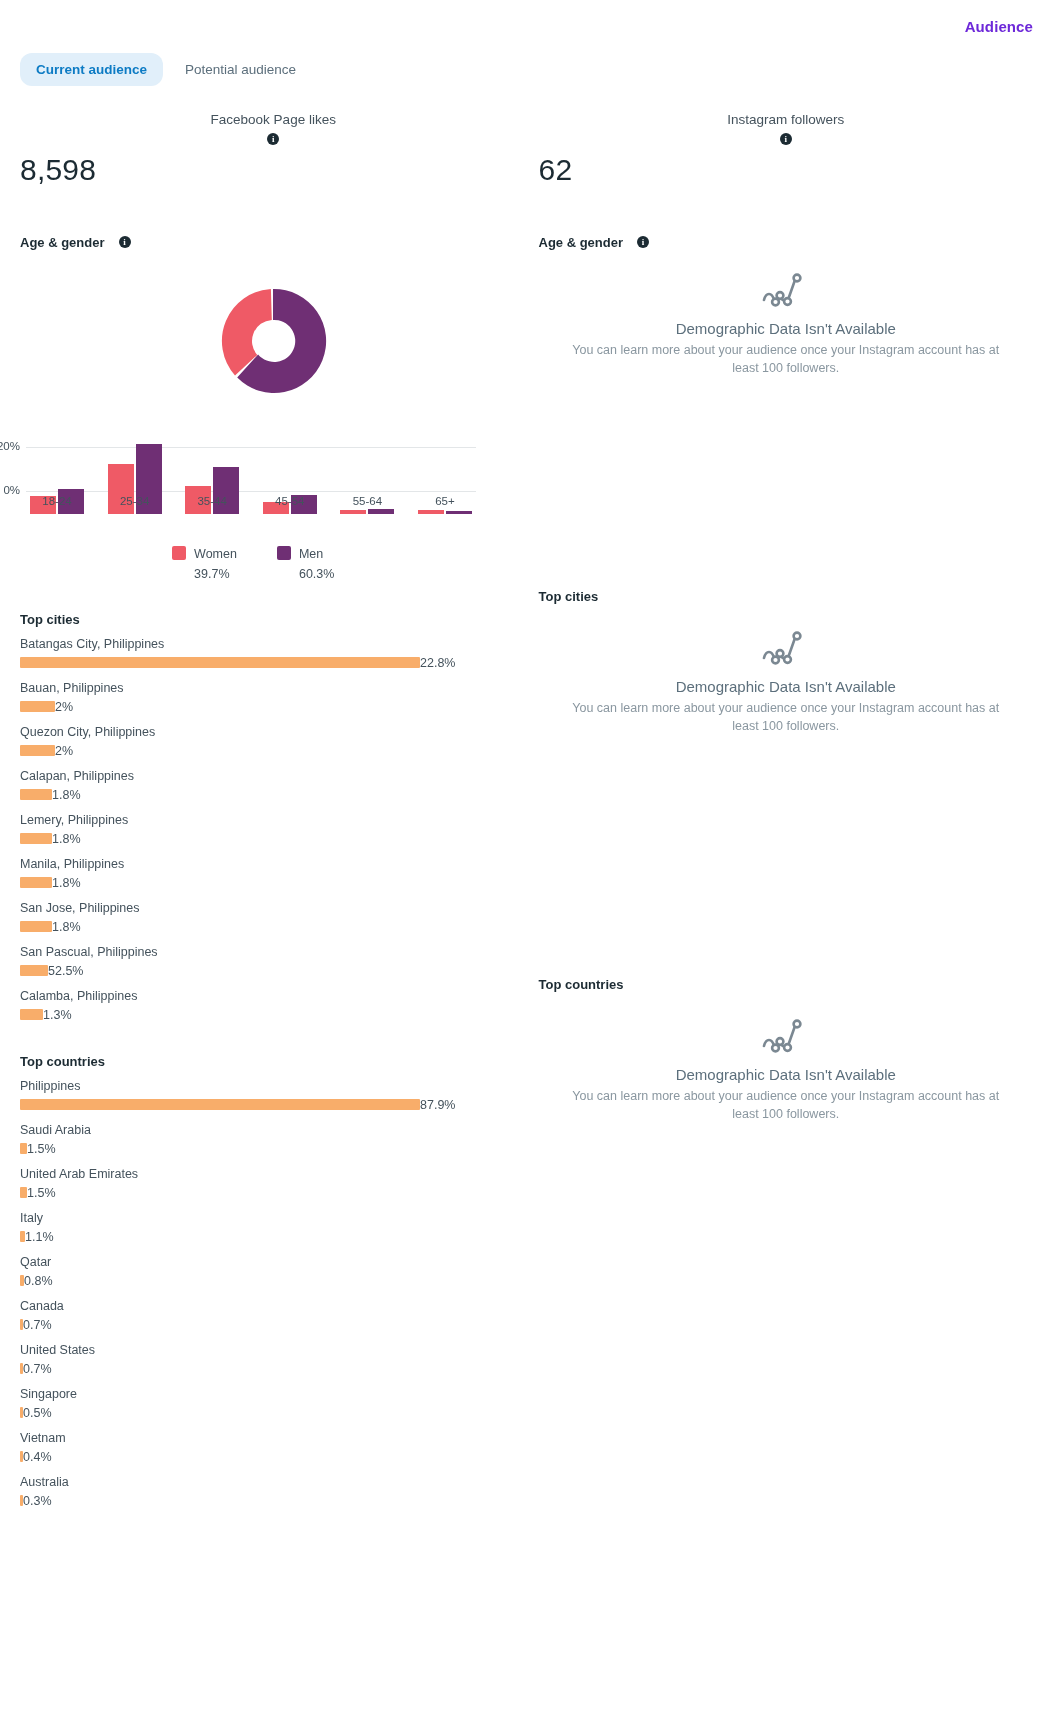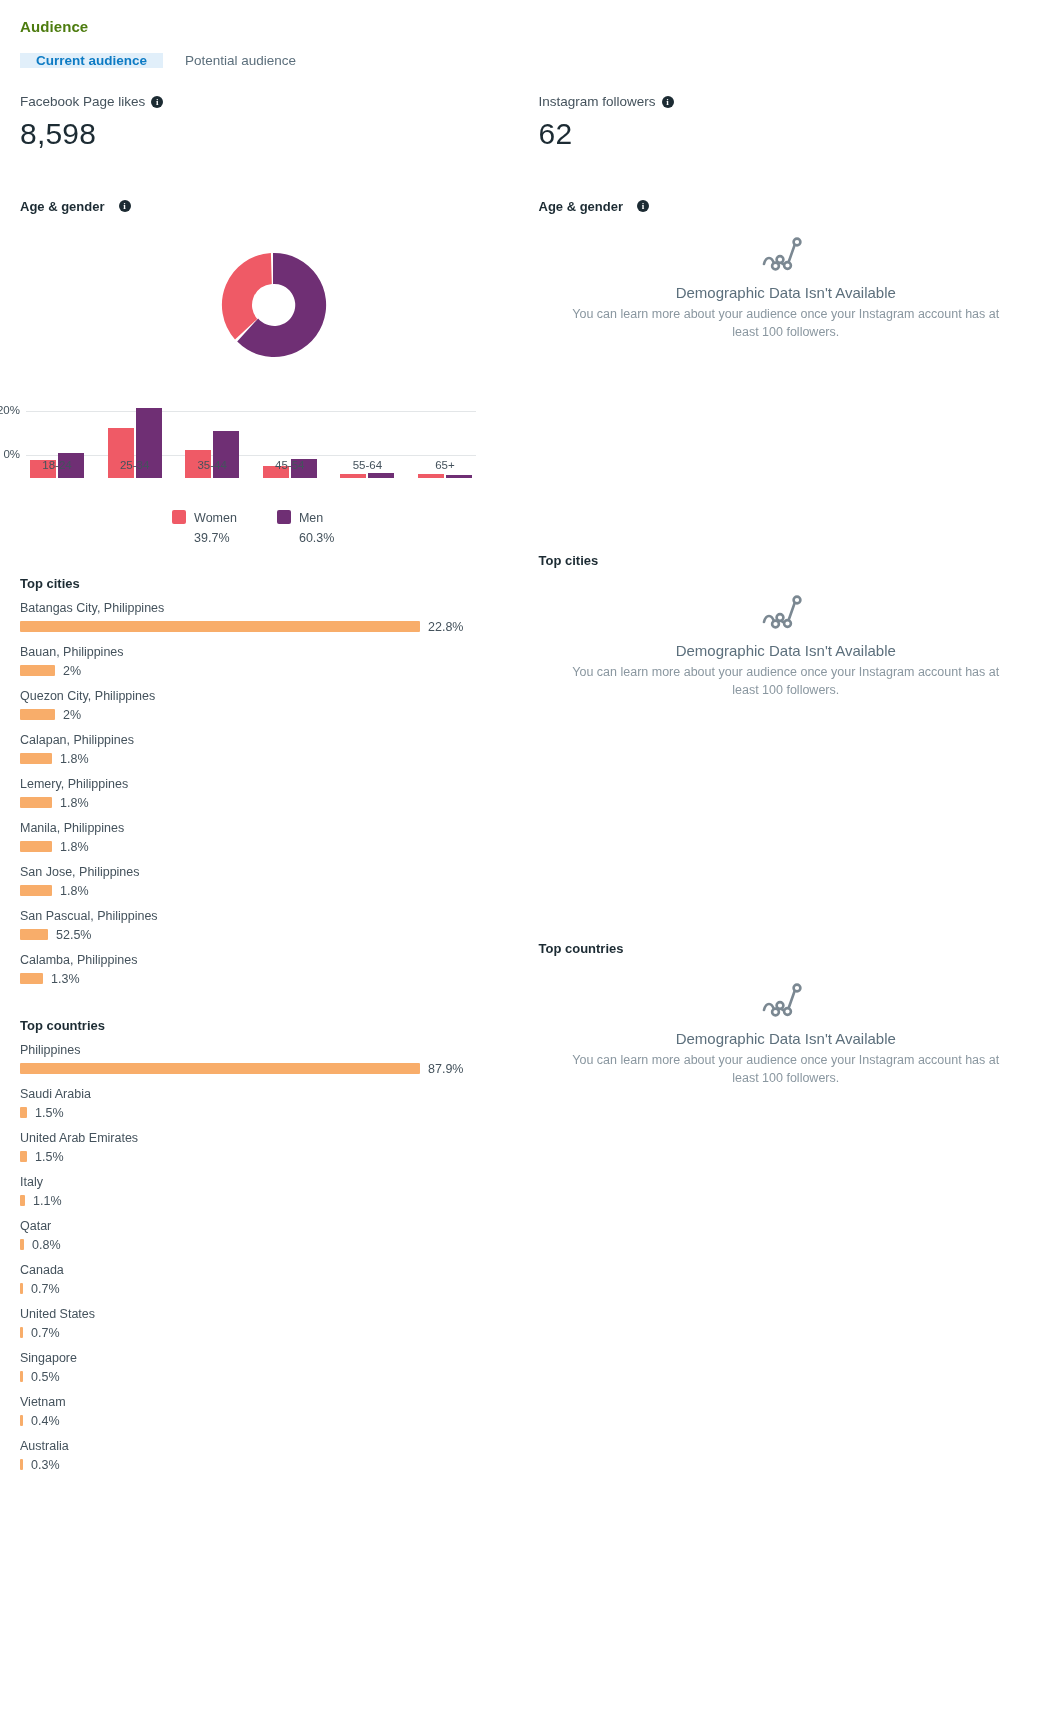--- a/index.html
+++ b/index.html
@@ -8,38 +8,38 @@
     height: 1711px;
     background: #ffffff;
     font-family: "Liberation Sans", sans-serif;
     color: #2d3b45;
     -webkit-font-smoothing: antialiased;
   }
   .page { position: relative; width: 1053px; height: 1711px; padding: 18px 20px 0 20px; }
 
   
   .page-title {
-    font-size: 15px; font-weight: bold; color: #4d7c0f;
-    letter-spacing: .1px; margin-bottom: 18px;
+    font-size: 15px; font-weight: bold; color: #6d28d9;
+    letter-spacing: .1px; margin-bottom: 18px; text-align: right;
   }
   .tabs { display: flex; align-items: center; gap: 6px; margin-bottom: 26px; }
   .tab {
-    font-size: 13.5px; padding: 0 16px; border-radius: 0;
+    font-size: 13.5px; padding: 9px 16px; border-radius: 12px;
     color: #5c6f7c; cursor: pointer; white-space: nowrap;
   }
   .tab.active { background: #e1effa; color: #0d7bc4; font-weight: bold; }
 
   
   .cols { display: flex; width: 1013px; }
   .col { width: 50%; position: relative; }
   .col.right { padding-left: 12px; }
 
   .metric-label {
     font-size: 13.5px; color: #44525c; display: flex;
-    align-items: center; gap: 6px; margin-bottom: 6px;
+    align-items: center; gap: 6px; margin-bottom: 6px; flex-direction: column;
   }
   .metric-value {
     font-size: 30px; font-weight: 300; color: #1c2b33;
     letter-spacing: .2px; line-height: 1.25;
   }
 
   .info-icon {
     display: inline-block; width: 12px; height: 12px; border-radius: 50%;
     background: #1c2b33; color: #fff; font-size: 9px; font-weight: bold;
     line-height: 12px; text-align: center; font-family: "Liberation Serif", serif;
@@ -80,21 +80,21 @@
   .legend-swatch { width: 14px; height: 14px; border-radius: 2px; margin-top: 2px; }
   .legend-swatch.w { background: #ef5a66; }
   .legend-swatch.m { background: #6f2f74; }
   .legend-txt { font-size: 12.5px; color: #44525c; line-height: 1.55; text-align: center; }
   .legend-pct { font-size: 12.5px; color: #44525c; text-align: center; }
 
   
   .rank-list { margin-top: 10px; }
   .rank-row { margin-bottom: 11px; }
   .rank-name { font-size: 12.5px; color: #44525c; margin-bottom: 5px; }
-  .rank-bar-line { display: flex; align-items: center; gap: 8px; }
+  .rank-bar-line { display: flex; align-items: center; }
   .rank-bar { height: 11px; background: #f8ad6a; border-radius: 1px; min-width: 3px; }
   .rank-pct { font-size: 12.5px; color: #44525c; }
 
   
   .empty { text-align: center; padding-top: 6px; }
   .empty-icon { display: flex; justify-content: center; margin-bottom: 10px; }
   .empty-title { font-size: 15px; color: #5c6f7c; margin-bottom: 4px; font-weight: normal; }
   .empty-sub { font-size: 12.5px; color: #8a97a0; line-height: 1.45; max-width: 450px; margin: 0 auto; }
 
   .blk-cities { margin-top: 30px; }

